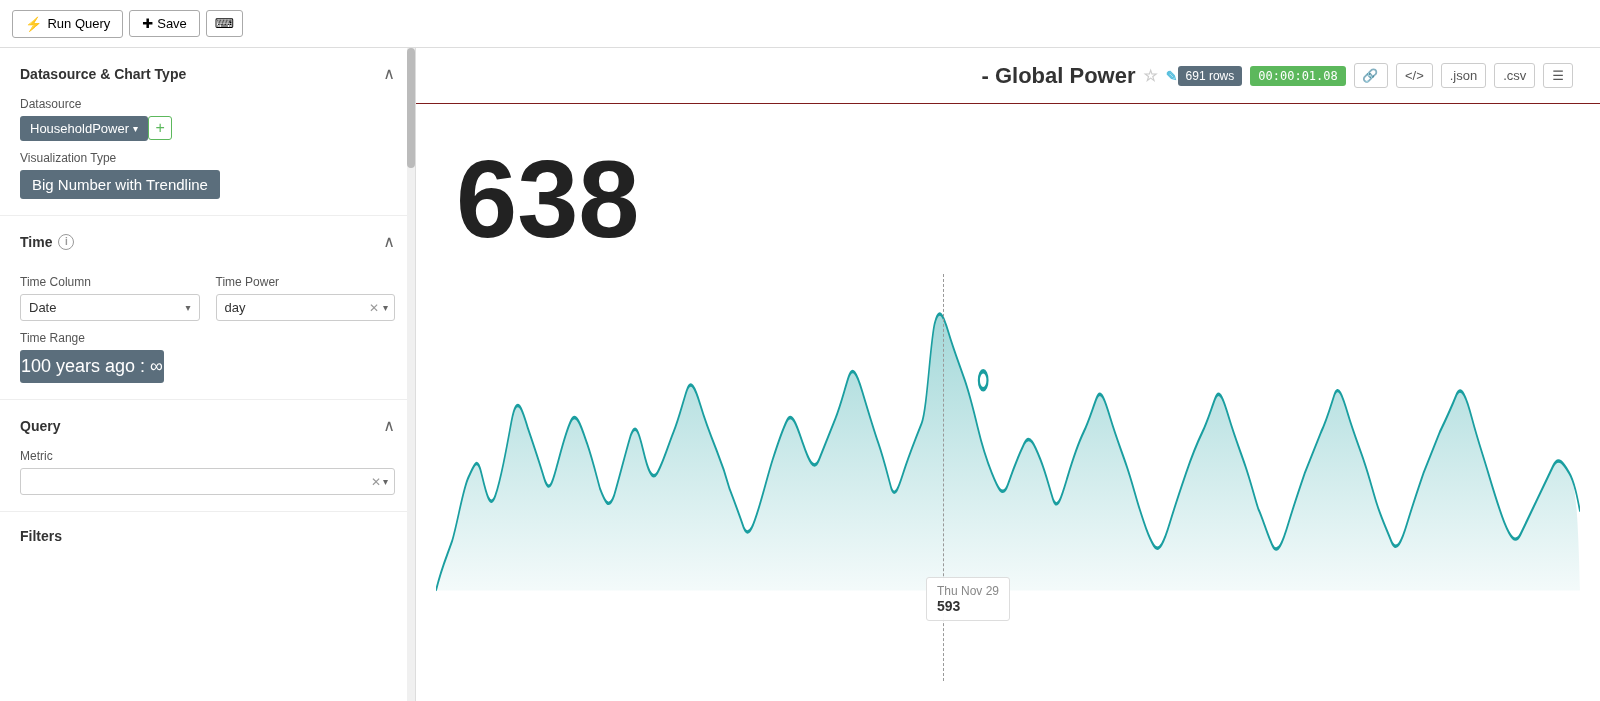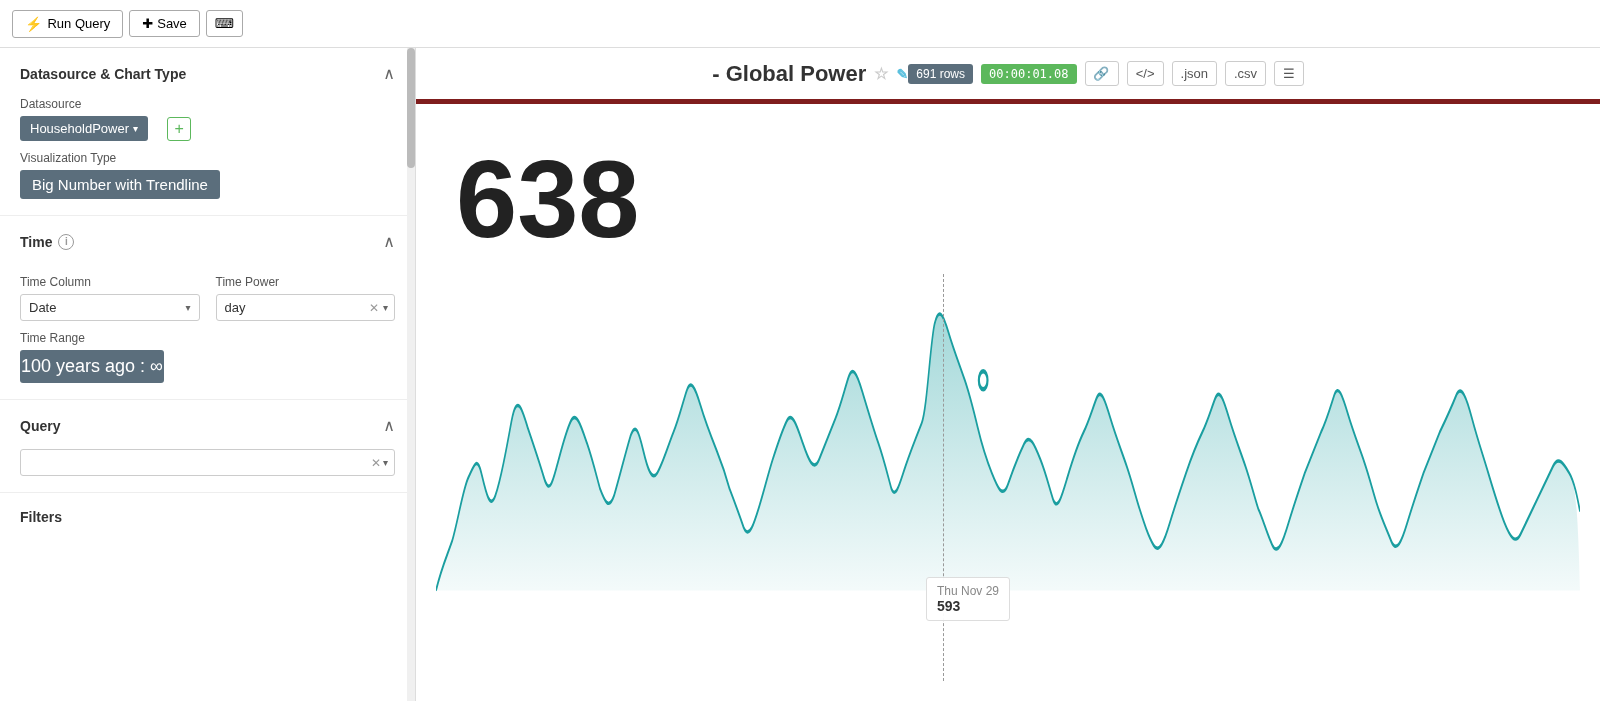--- a/index.html
+++ b/index.html
@@ -29,21 +29,21 @@
     
     .section { padding: 16px 20px; border-bottom: 1px solid #eee; }
     .section-header { display: flex; align-items: center; justify-content: space-between; margin-bottom: 14px; }
     .section-title { font-size: 14px; font-weight: 600; color: #333; display: flex; align-items: center; gap: 6px; }
     .section-toggle { cursor: pointer; color: #666; font-size: 16px; }
     .info-icon { display: inline-flex; align-items: center; justify-content: center; width: 16px; height: 16px; border-radius: 50%; border: 1px solid #999; color: #999; font-size: 10px; cursor: pointer; }
 
     .label { font-size: 12px; color: #555; margin-bottom: 5px; margin-top: 10px; }
 
     
-    .datasource-row { display: flex; align-items: center; gap: 19px; }
+    .datasource-row { display: flex; align-items: flex-start; gap: 0; }
     .select-datasource { display: flex; align-items: center; gap: 4px; background: #5b6e7c; color: #fff; border: none; border-radius: 3px; padding: 5px 10px; cursor: pointer; font-size: 13px; }
     .select-datasource .chevron { font-size: 10px; }
 
     .btn-add { background: #fff; border: 1.5px solid #5cb85c; border-radius: 3px; color: #5cb85c; width: 24px; height: 24px; display: flex; align-items: center; justify-content: center; cursor: pointer; font-size: 16px; }
 
     
     .viz-type-btn { background: #5b6e7c; color: #fff; border: none; border-radius: 3px; padding: 6px 12px; font-size: 15px; cursor: pointer; }
 
     
     .time-row { display: flex; gap: 16px; align-items: flex-start; }
@@ -64,21 +64,21 @@
     
     .metric-input-row { display: flex; align-items: center; border: 1px solid #ccc; border-radius: 3px; background: #fff; padding: 0 6px; }
     .metric-input-row input { flex: 1; border: none; outline: none; font-size: 13px; padding: 5px 4px; background: transparent; }
     .metric-input-row .clear-btn { color: #999; cursor: pointer; font-size: 12px; margin-right: 2px; }
     .metric-input-row .chevron { color: #666; font-size: 10px; }
 
     
     .right-panel { flex: 1; background: #fff; display: flex; flex-direction: column; overflow: hidden; }
 
     
-    .chart-header { display: flex; align-items: center; justify-content: center; padding: 10px 27px; border-bottom: 5px solid #7f1d1d; height: 56px; }
+    .chart-header { display: flex; align-items: center; justify-content: flex-end; padding: 10px 27px; border-bottom: 1px solid #7f1d1d; height: 56px; }
     .chart-title { font-size: 22px; font-weight: 600; color: #333; display: flex; align-items: center; gap: 8px; }
     .chart-title .star-icon { font-size: 16px; color: #ccc; cursor: pointer; }
     .chart-title .edit-icon { font-size: 14px; color: #5bc0de; cursor: pointer; }
 
     .chart-header-right { display: flex; align-items: center; gap: 8px; }
     .rows-badge { background: #5b6e7c; color: #fff; border-radius: 3px; padding: 3px 8px; font-size: 12px; }
     .time-badge { background: #5cb85c; color: #fff; border-radius: 3px; padding: 3px 8px; font-size: 12px; font-family: monospace; }
 
     .icon-btn { background: #fff; border: 1px solid #ccc; border-radius: 3px; padding: 4px 8px; cursor: pointer; font-size: 13px; color: #555; }
 
@@ -178,20 +178,21 @@
         <button class="time-range-btn">
           <span>100 years ago : ∞</span>
         </button>
       </div>
 
       <div class="section">
         <div class="section-header">
           <span class="section-title">Query</span>
           <span class="section-toggle">∧</span>
         </div>
+        <div class="label">Metric</div>
         <div class="metric-input-row">
           <input type="text" style="">
           <span class="clear-btn">✕</span>
           <span class="chevron">▾</span>
         </div>
       </div>
 
       <div class="filters-section">
         <div class="filters-title">Filters</div>
       </div>

